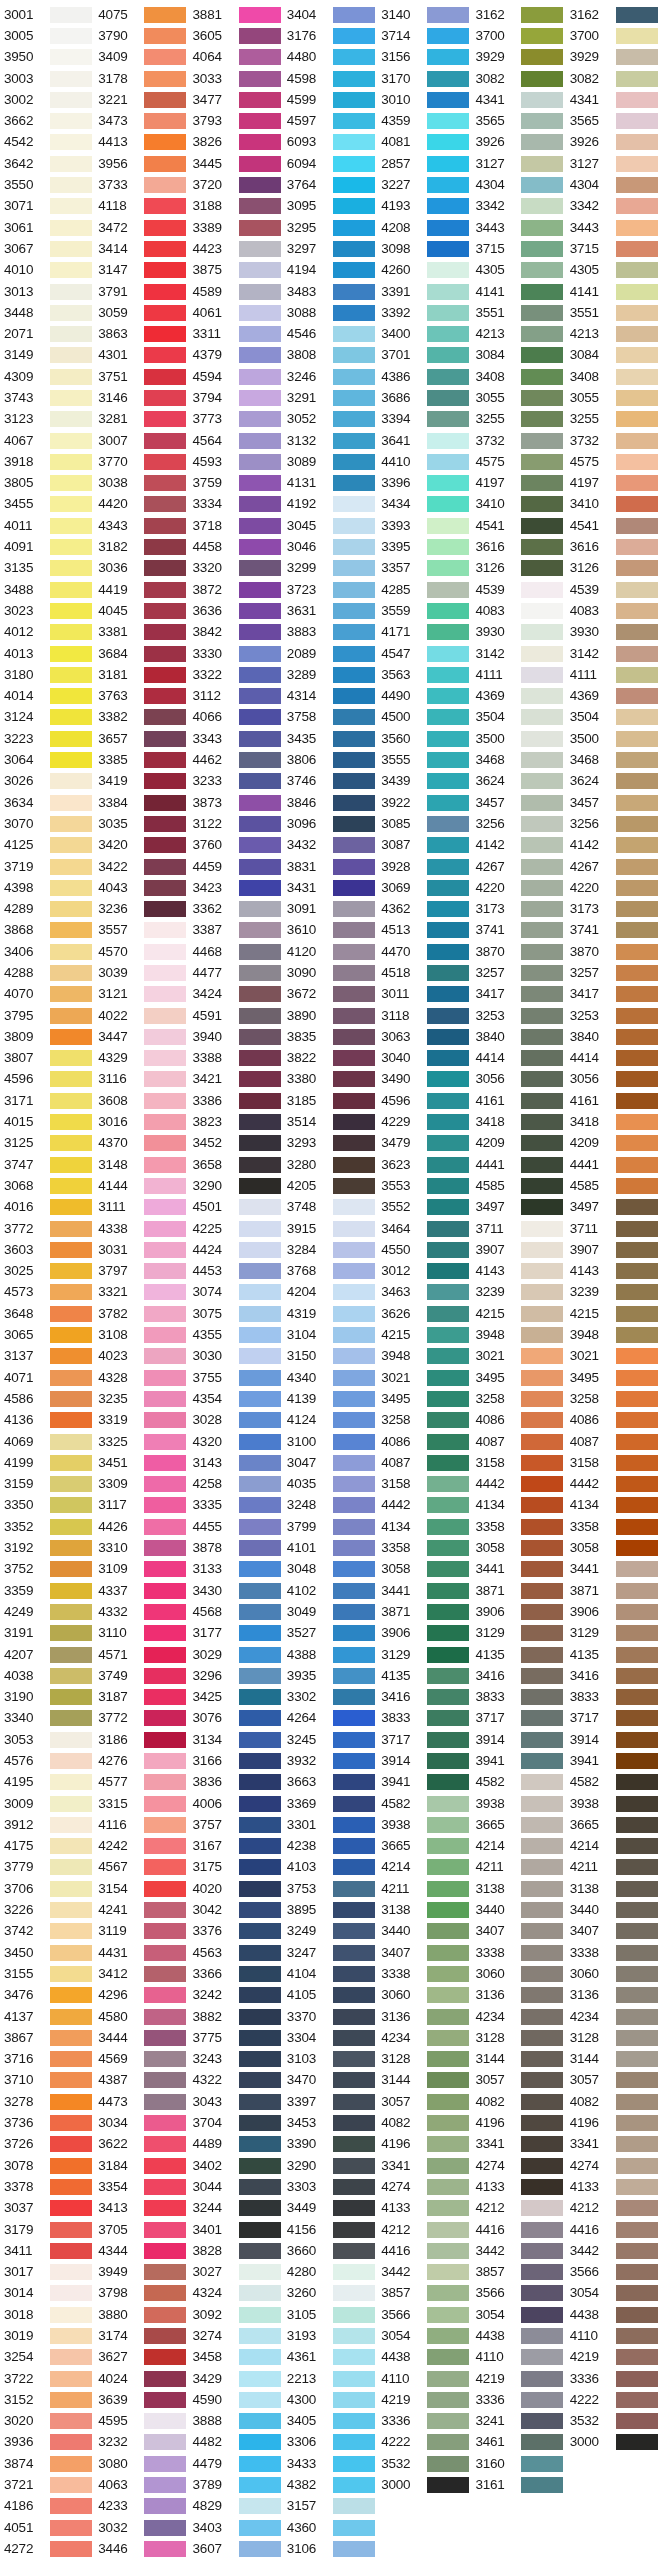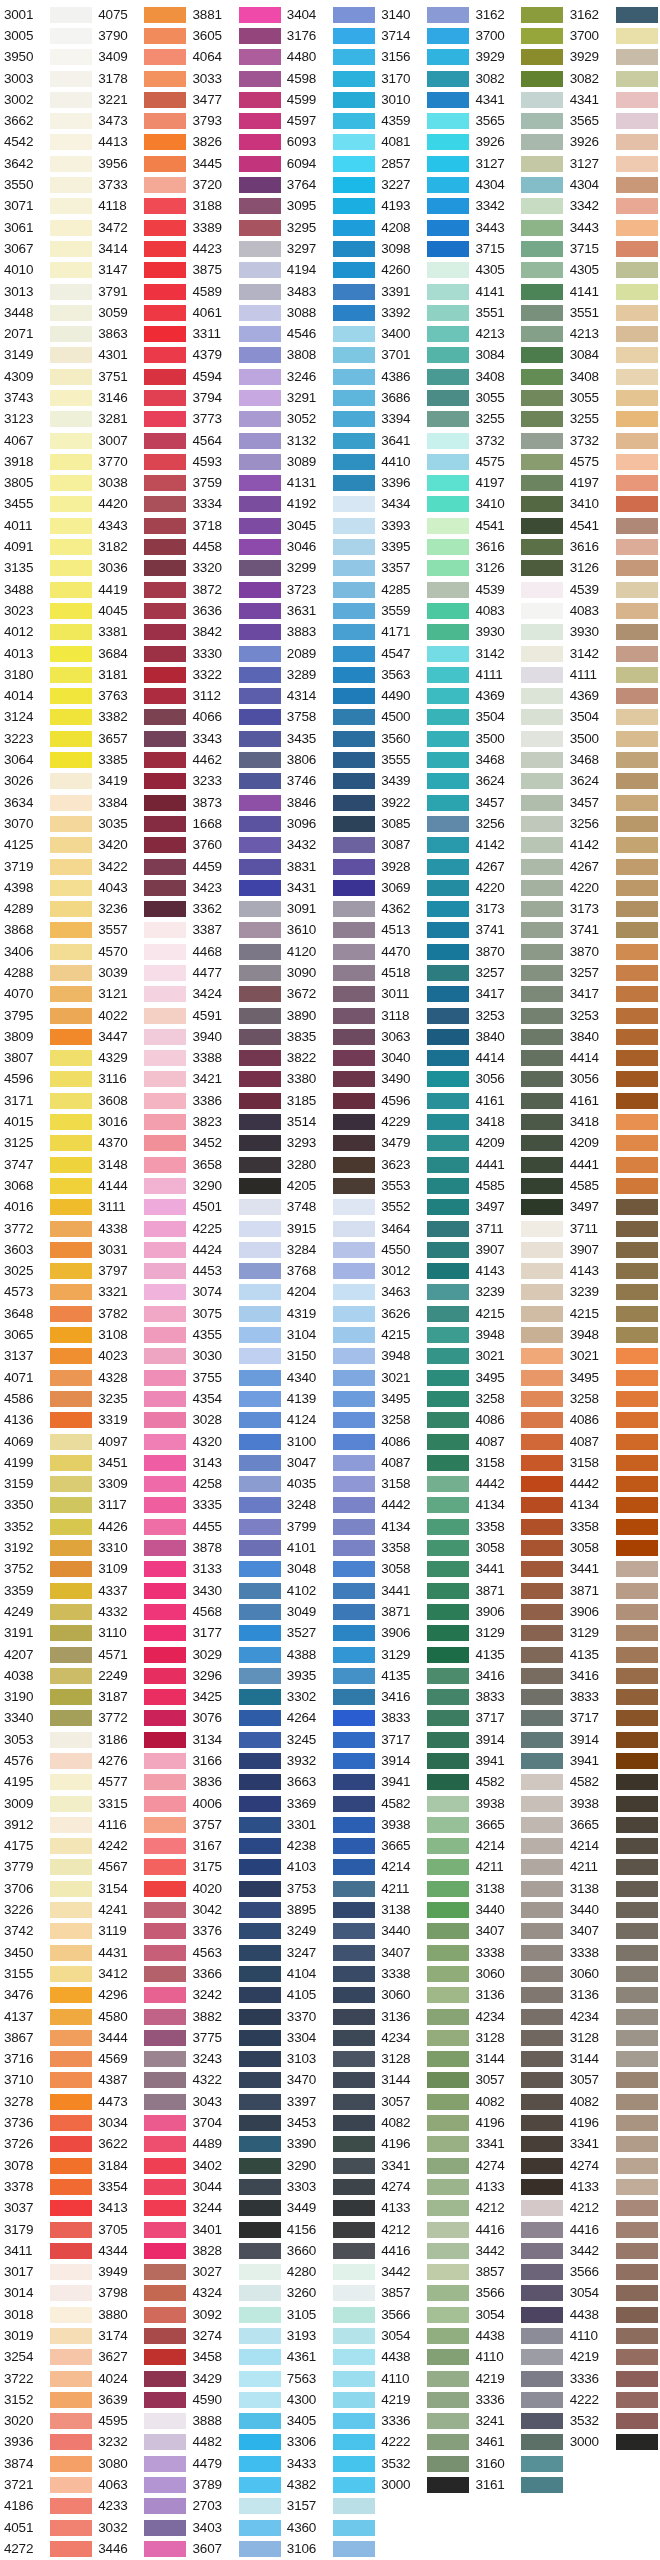--- a/index.html
+++ b/index.html
@@ -803,21 +803,21 @@
       </div>
       <div class="row">
         <span class="code">3235</span>
         <span class="sw" style="background: rgb(236, 135, 182);"></span>
       </div>
       <div class="row">
         <span class="code">3319</span>
         <span class="sw" style="background: rgb(234, 123, 168);"></span>
       </div>
       <div class="row">
-        <span class="code">4097</span>
+        <span class="code">3325</span>
         <span class="sw" style="background: rgb(239, 127, 181);"></span>
       </div>
       <div class="row">
         <span class="code">3451</span>
         <span class="sw" style="background: rgb(239, 93, 164);"></span>
       </div>
       <div class="row">
         <span class="code">3309</span>
         <span class="sw" style="background: rgb(238, 106, 169);"></span>
       </div>
@@ -847,21 +847,21 @@
       </div>
       <div class="row">
         <span class="code">3110</span>
         <span class="sw" style="background: rgb(239, 46, 114);"></span>
       </div>
       <div class="row">
         <span class="code">4571</span>
         <span class="sw" style="background: rgb(229, 34, 86);"></span>
       </div>
       <div class="row">
-        <span class="code">2249</span>
+        <span class="code">3749</span>
         <span class="sw" style="background: rgb(230, 47, 96);"></span>
       </div>
       <div class="row">
         <span class="code">3187</span>
         <span class="sw" style="background: rgb(234, 46, 98);"></span>
       </div>
       <div class="row">
         <span class="code">3772</span>
         <span class="sw" style="background: rgb(203, 35, 89);"></span>
       </div>
@@ -1169,21 +1169,21 @@
       </div>
       <div class="row">
         <span class="code">3233</span>
         <span class="sw" style="background: rgb(78, 88, 152);"></span>
       </div>
       <div class="row">
         <span class="code">3873</span>
         <span class="sw" style="background: rgb(142, 79, 166);"></span>
       </div>
       <div class="row">
-        <span class="code">1668</span>
+        <span class="code">3122</span>
         <span class="sw" style="background: rgb(91, 82, 160);"></span>
       </div>
       <div class="row">
         <span class="code">3760</span>
         <span class="sw" style="background: rgb(106, 91, 173);"></span>
       </div>
       <div class="row">
         <span class="code">4459</span>
         <span class="sw" style="background: rgb(90, 82, 163);"></span>
       </div>
@@ -1485,21 +1485,21 @@
       </div>
       <div class="row">
         <span class="code">4479</span>
         <span class="sw" style="background: rgb(63, 189, 239);"></span>
       </div>
       <div class="row">
         <span class="code">3789</span>
         <span class="sw" style="background: rgb(78, 194, 240);"></span>
       </div>
       <div class="row">
-        <span class="code">2703</span>
+        <span class="code">4829</span>
         <span class="sw" style="background: rgb(198, 230, 238);"></span>
       </div>
       <div class="row">
         <span class="code">3403</span>
         <span class="sw" style="background: rgb(108, 196, 238);"></span>
       </div>
       <div class="row">
         <span class="code">3607</span>
         <span class="sw" style="background: rgb(140, 181, 226);"></span>
       </div>
@@ -1943,21 +1943,21 @@
       </div>
       <div class="row">
         <span class="code">3193</span>
         <span class="sw" style="background: rgb(180, 228, 234);"></span>
       </div>
       <div class="row">
         <span class="code">4361</span>
         <span class="sw" style="background: rgb(167, 226, 240);"></span>
       </div>
       <div class="row">
-        <span class="code">7563</span>
+        <span class="code">2213</span>
         <span class="sw" style="background: rgb(154, 222, 240);"></span>
       </div>
       <div class="row">
         <span class="code">4300</span>
         <span class="sw" style="background: rgb(142, 216, 238);"></span>
       </div>
       <div class="row">
         <span class="code">3405</span>
         <span class="sw" style="background: rgb(95, 200, 236);"></span>
       </div>

